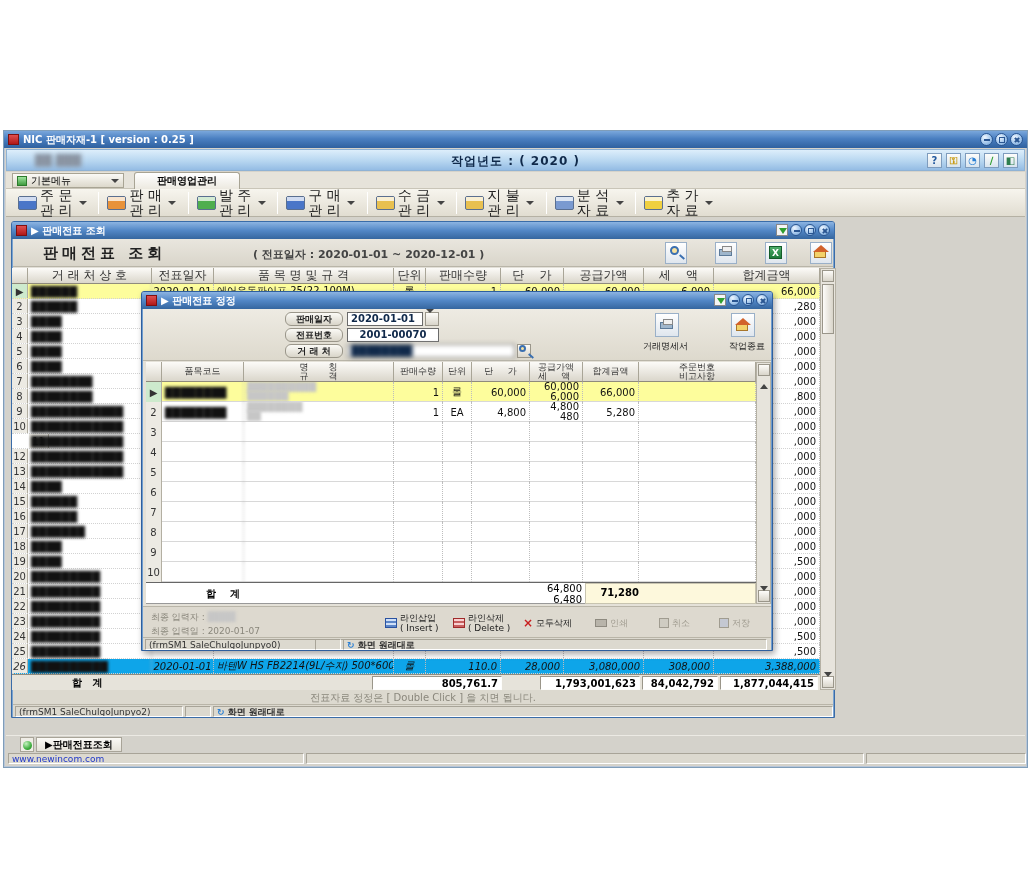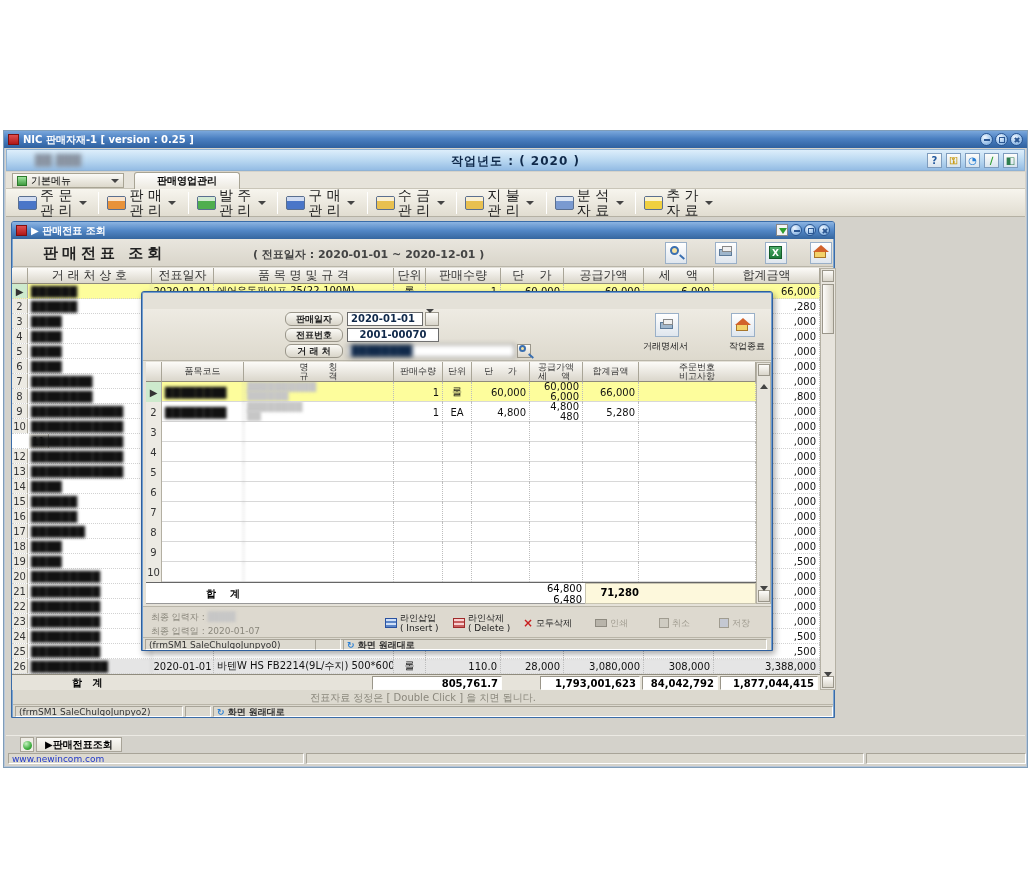--- a/index.html
+++ b/index.html
@@ -82,21 +82,21 @@
   .cell { position:absolute; top:0; height:100%; font-size:10px; color:#111; padding:0 3px; overflow:hidden;
     border-right:1px dotted #bdbdbd; display:flex; align-items:center; white-space:pre; }
   .cell.num { justify-content:flex-end; }
   .cell.ctr { justify-content:center; }
   .rownum { background:#eceae3; border-right:1px solid #b3afa2; justify-content:center; color:#333; }
 
   #mgrid-head { position:absolute; left:0; top:46px; width:808px; height:16px; }
   #mgrid-body { position:absolute; left:0; top:62px; width:808px; height:390px; background:#fff; overflow:hidden; }
   .m-row { position:absolute; left:0; width:808px; height:15px; border-bottom:1px dotted #d2d2d2; }
   .m-row.sel { background:#fdfd9c; }
-  .m-row.grn { background:#e5e5e5; }
+  .m-row.grn { background:#0ea5e9;font-style:italic; }
 
   #mgrid-totals { position:absolute; left:0; top:452px; width:808px; height:16px; background:#e6e3da; border-top:1px solid #8f8b7d; font-size:10px; }
   .tot-box { position:absolute; top:1px; height:14px; background:#fff; border:1px solid; border-color:#9a968a #fdfdfb #fdfdfb #9a968a; font-size:10px; font-weight:bold; text-align:right; padding:0 3px; line-height:13px; }
 
   #iw-hint { position:absolute; left:1px; top:468px; right:1px; height:15px; background:#dcd9cf; font-size:10px; color:#8a877c; text-align:center; line-height:15px; }
   .statusbar { position:absolute; left:1px; right:1px; height:13px; background:#dcd9cf; border-top:1px solid #b9b5a8; font-size:9px; color:#333; }
   .st-panel { position:absolute; top:1px; height:11px; border:1px solid; border-color:#a8a498 #fff #fff #a8a498; padding:0 3px; line-height:10px; overflow:hidden; white-space:nowrap; }
   .refresh { color:#2a7fd4; font-weight:bold; }
 
   
@@ -647,20 +647,37 @@
       <div id="iw-hint">전표자료 정정은 [ Double Click ] 을 치면 됩니다.</div>
 
       <div class="statusbar" style="bottom:0;">
         <span class="st-panel" style="left:2px;width:168px;">(frmSM1 SaleChulgoJunpyo2)</span>
         <span class="st-panel" style="left:172px;width:26px;"></span>
         <span class="st-panel" style="left:200px;width:620px;"><span class="refresh">↻ </span><b>화면 원래대로</b></span>
       </div>
     </div>
 
     <div id="dlg">
+      <div class="iw-title">
+        <span class="app-ico"></span>
+        <span>▶ 판매전표 정정</span>
+        <span class="winbtns" style="top:2px;">
+          <span class="saveico"></span>
+          <span class="cbtn" style="width:12px;height:12px;">
+              <i></i>
+            </span>
+          <span class="cbtn max" style="width:12px;height:12px;">
+              <i></i>
+            </span>
+          <span class="cbtn cls" style="width:12px;height:12px;">
+              <i></i>
+              <em></em>
+            </span>
+        </span>
+      </div>
 
       <div id="dlg-panel">
 
         <span class="fld-label" style="left:142px;top:3px;">판매일자</span>
         <span class="fld-box" style="left:204px;top:3px;width:76px;">2020-01-01</span>
         <span class="combo-btn" style="left:282px;top:3px;"><span class="dn-arrow" style="margin:5px auto;"></span></span>
 
         <span class="fld-label" style="left:142px;top:19px;">전표번호</span>
         <span class="fld-box" style="left:204px;top:19px;width:92px;text-align:center;">2001-00070</span>
 

